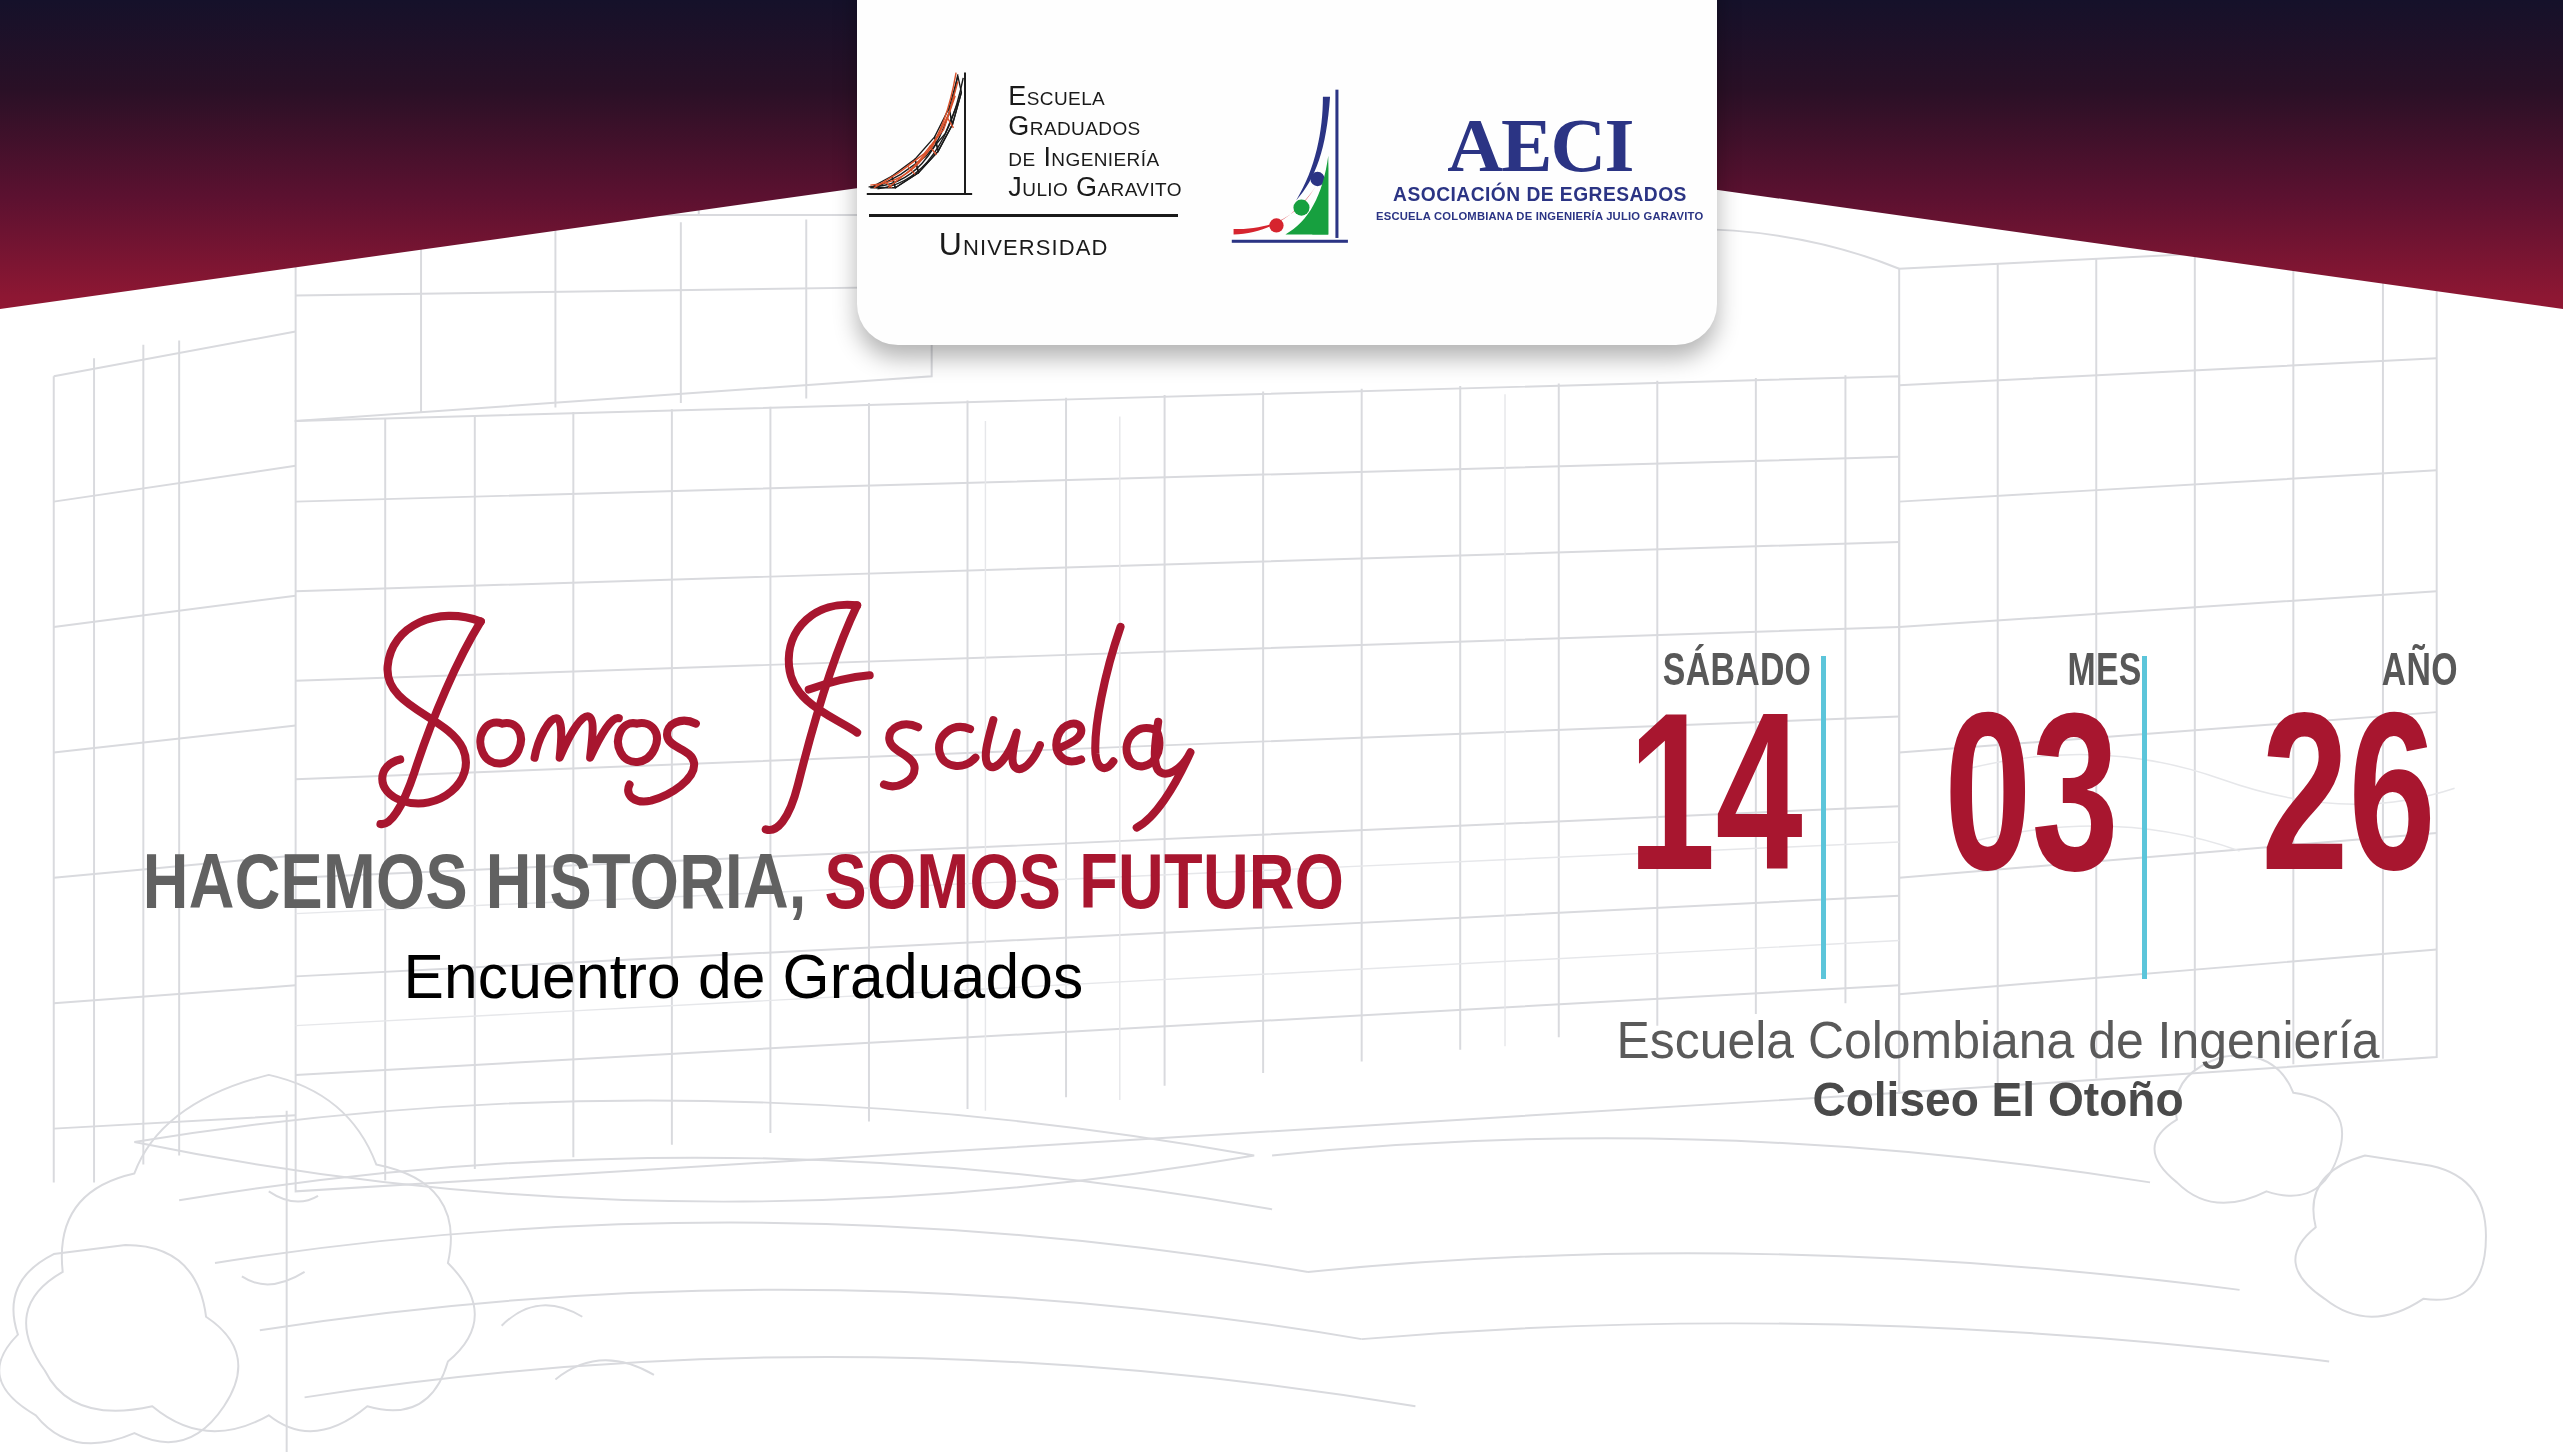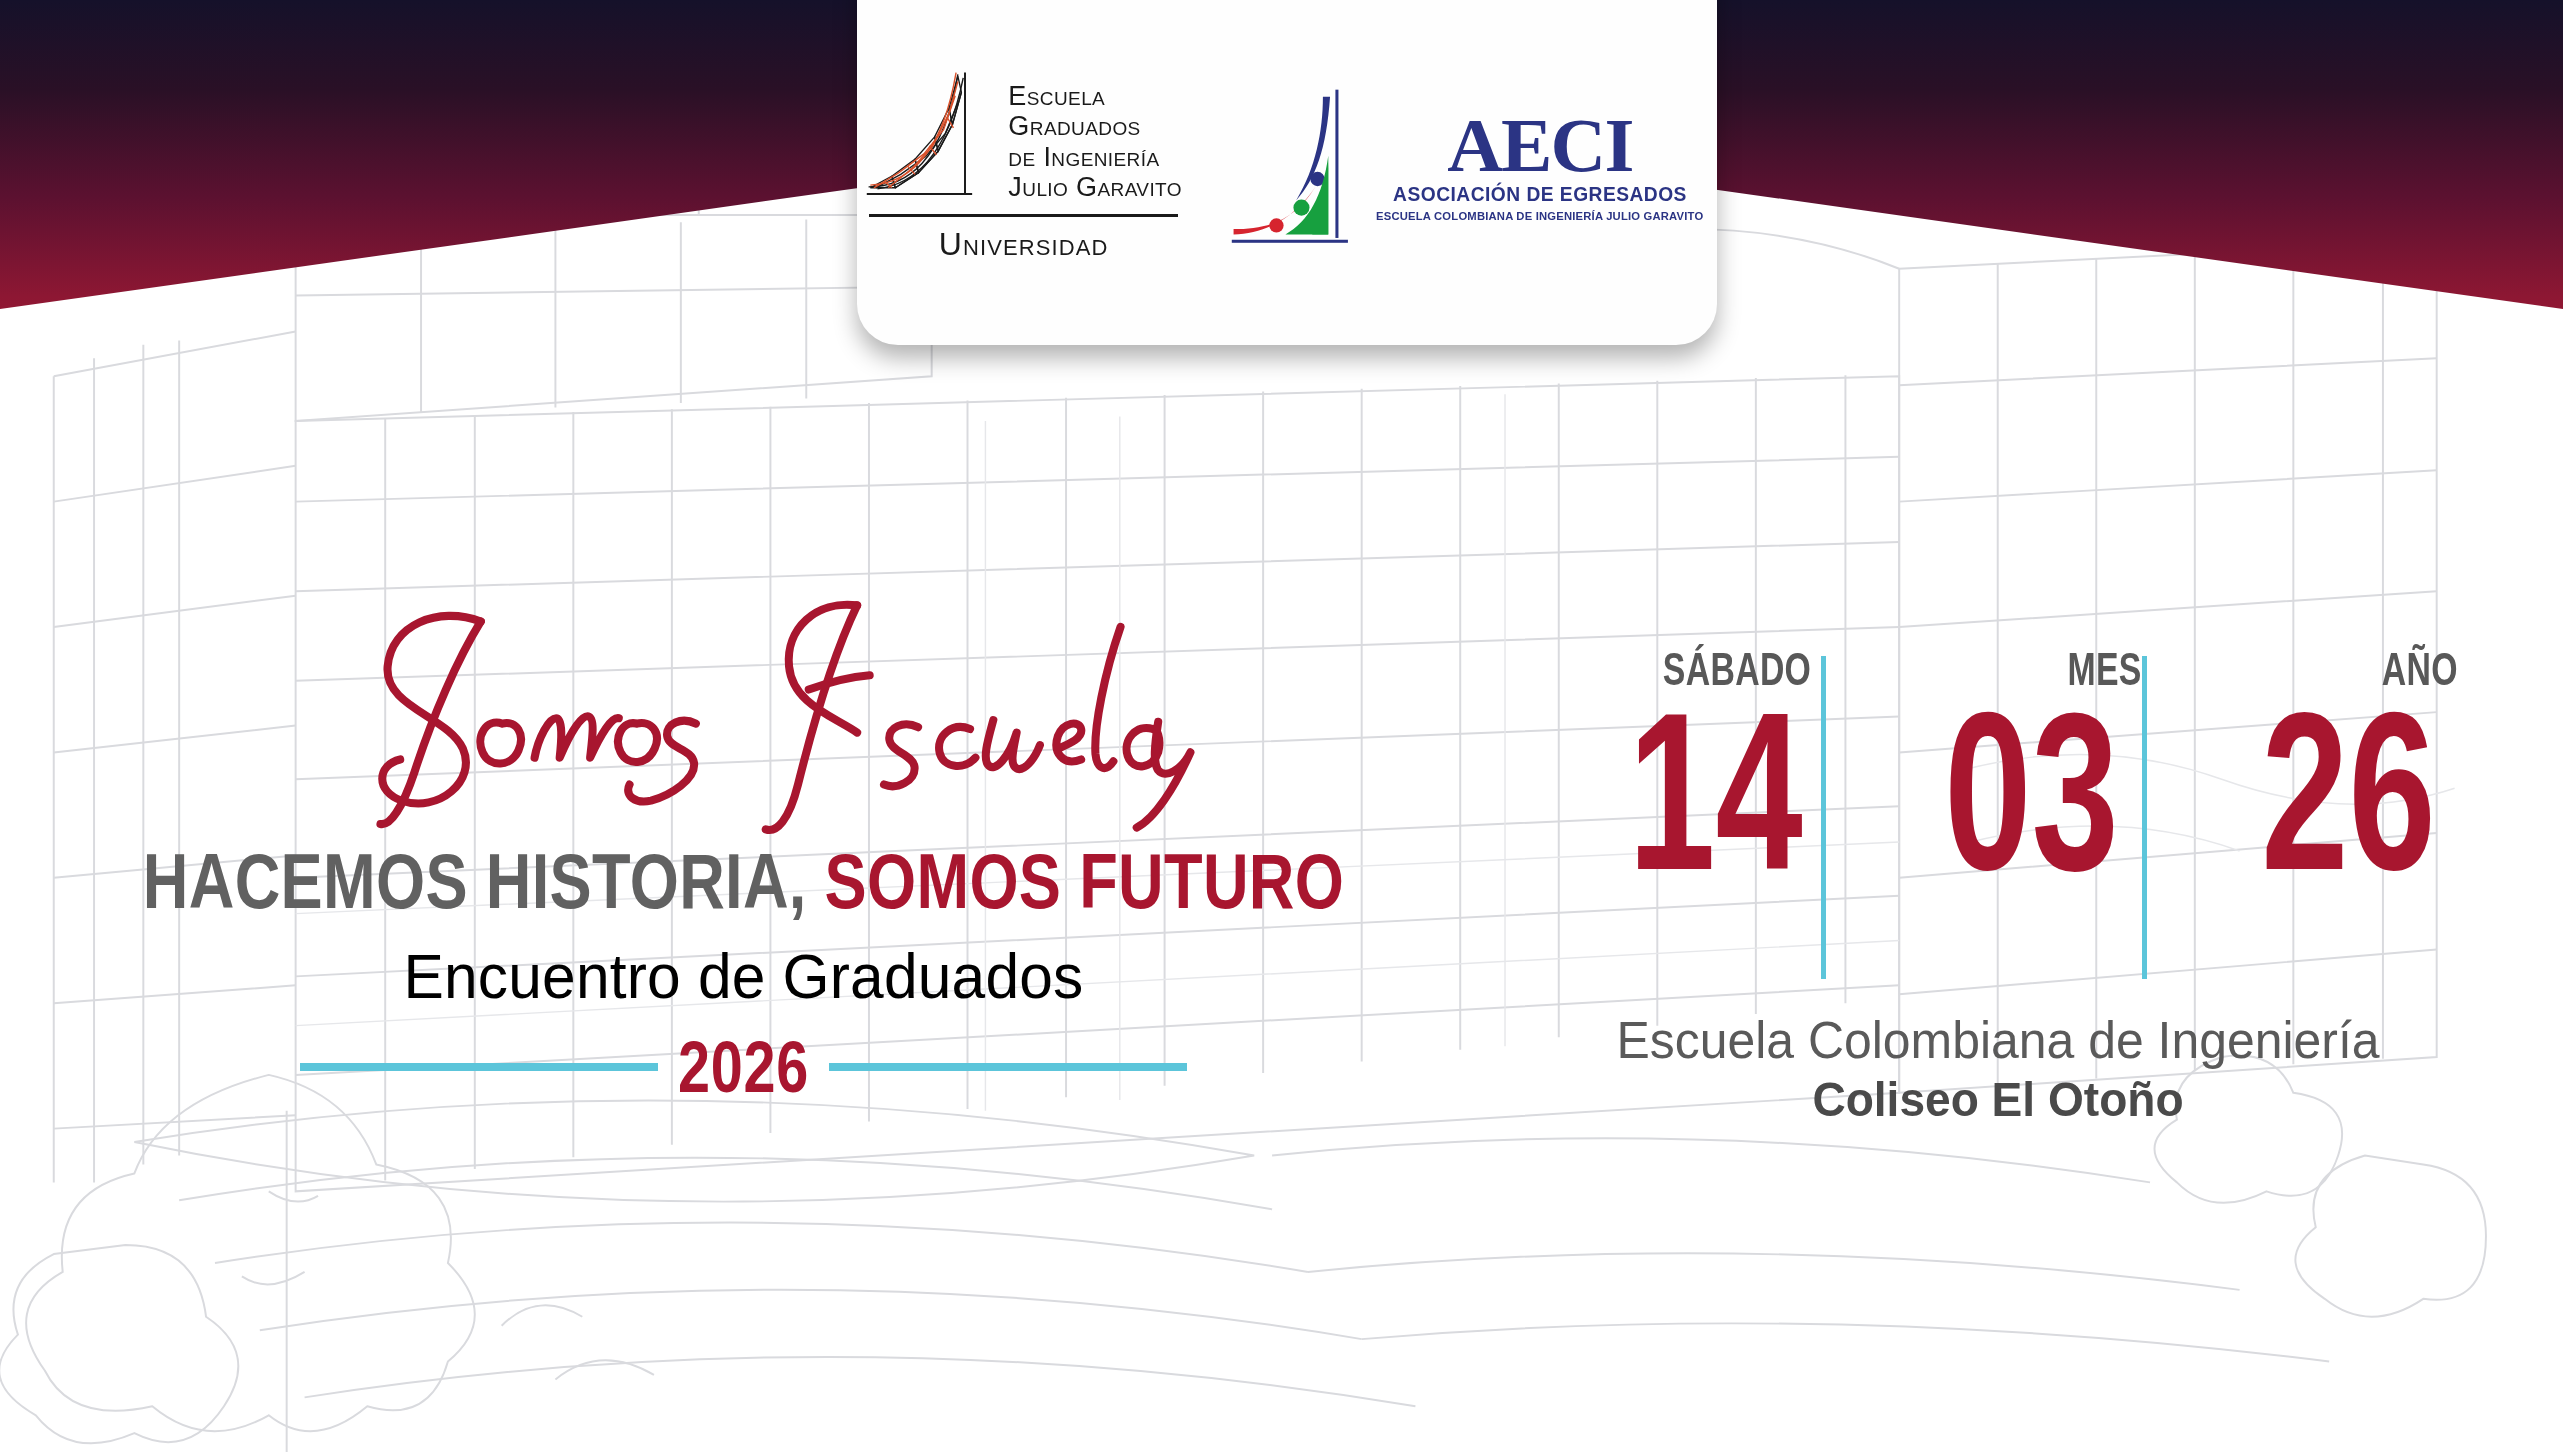--- a/index.html
+++ b/index.html
@@ -315,25 +315,20 @@
       </svg>
     </div>
 
     <div id="tagline">
       <span class="gray">HACEMOS HISTORIA,</span>
       <span class="red">SOMOS FUTURO</span>
     </div>
 
     <div id="subtitle">Encuentro de Graduados</div>
 
-    <div id="year-row">
-      <div class="year-rule" id="year-rule-left"></div>
-      <div id="year-value">2026</div>
-      <div class="year-rule" id="year-rule-right"></div>
-    </div>
   </div>
 
   <div id="date-block">
     <div id="date-cols">
 
       <div class="date-col">
         <div class="date-label">SÁBADO</div>
         <div class="date-value">14</div>
       </div>
 

